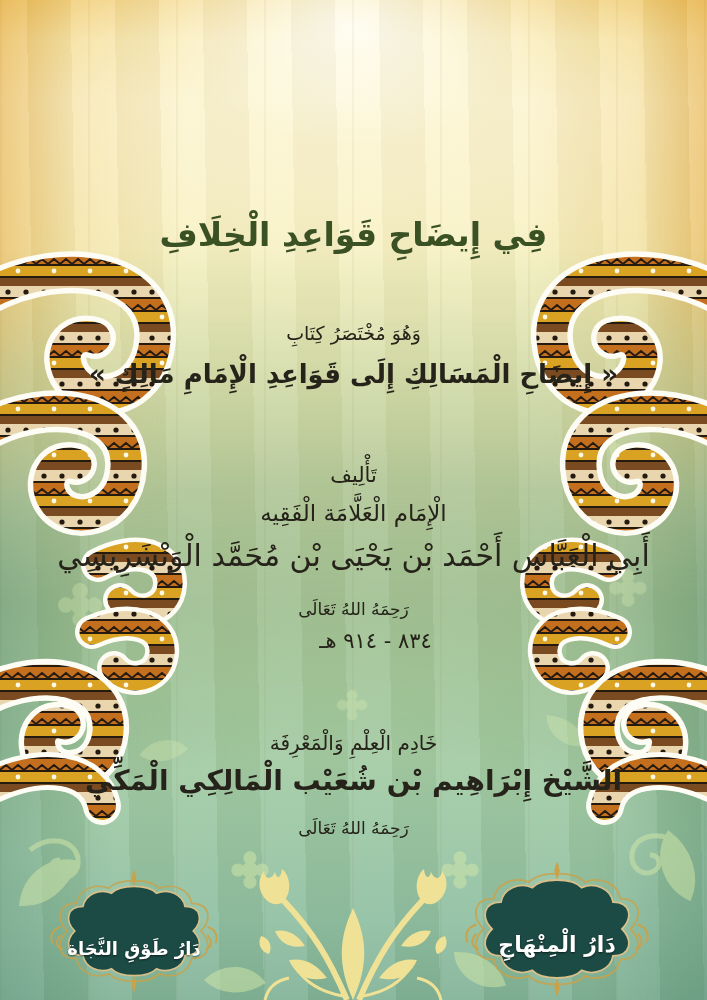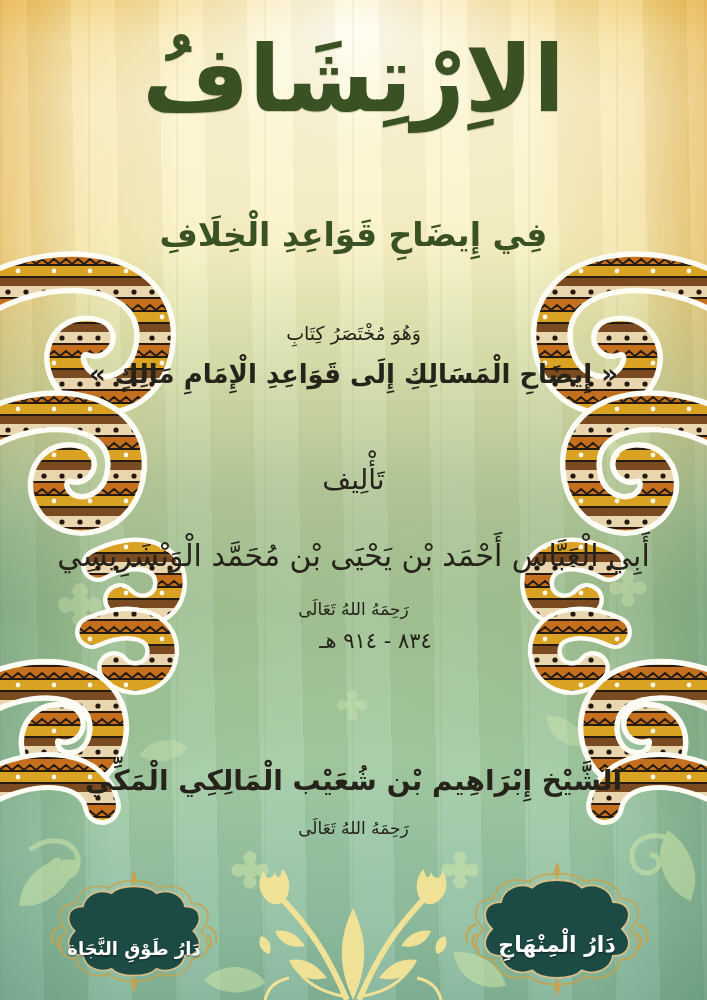--- a/index.html
+++ b/index.html
@@ -32,21 +32,21 @@
   }
   svg.deco{position:absolute;left:0;top:0;z-index:2;}
   .ow{fill:none;stroke:#fdfcf5;stroke-linecap:round;}
   .op{fill:none;stroke:url(#trib);stroke-linecap:round;}
   .txt{position:absolute;left:0;right:0;z-index:5;text-align:center;direction:rtl;color:#26231a;line-height:1.25;}
   .green{color:#3a5124;}
   .t-title   {top:22px;  font-size:92px;font-weight:bold;letter-spacing:-2px;text-shadow:0 1px 1px rgba(60,60,20,.25);}
   .t-sub     {top:214px; font-size:33px;font-weight:bold;}
   .t-note    {top:322px; font-size:19px;}
   .t-orig    {top:358px; font-size:26px;font-weight:bold;}
-  .t-talif   {top:462px; font-size:28px;}
+  .t-talif   {top:462px; font-size:21px;}
   .t-atitle  {top:499px; font-size:23px;}
   .t-aname   {top:537px; font-size:30px;font-weight:normal;}
   .t-bless1  {top:599px; font-size:17px;}
   .t-dates   {top:628px; font-size:21px;padding-left:44px;}
   .t-elabel  {top:701px; font-size:19px;}
   .t-etitle  {top:731px; font-size:20px;}
   .t-ename   {top:763px; font-size:28px;font-weight:bold;}
   .t-bless2  {top:818px; font-size:17px;}
   .pub{
     position:absolute;z-index:6;display:flex;align-items:flex-end;justify-content:center;
@@ -160,28 +160,29 @@
     <g transform="translate(353,858)">
       <path d="M0,142 C -15,108 -15,82 0,50 C 15,82 15,108 0,142 Z" fill="#efe195"></path>
       <use href="#bq"></use>
       <use href="#bq" transform="scale(-1,1)"></use>
     </g>
 
     <use href="#cart" transform="translate(134,931) scale(1.02)"></use>
     <use href="#cart" transform="translate(557,929) scale(1.12)"></use>
   </svg>
 
-  <div class="txt t-title green">الاِرْتِشَافُ</div>
   <div class="txt t-sub green">فِي إِيضَاحِ قَوَاعِدِ الْخِلَافِ</div>
   <div class="txt t-orig">« إِيضَاحِ الْمَسَالِكِ إِلَى قَوَاعِدِ الْإِمَامِ مَالِكٍ »</div>
   <div class="txt t-note">وَهُوَ مُخْتَصَرُ كِتَابِ</div>
   <div class="txt t-talif">تَأْلِيف</div>
+  <div class="txt t-atitle">الْإِمَام الْعَلَّامَة الْفَقِيه</div>
   <div class="txt t-aname">أَبِي الْعَبَّاس أَحْمَد بْن يَحْيَى بْن مُحَمَّد الْوَنْشَرِيسِي</div>
   <div class="txt t-bless1">رَحِمَهُ اللهُ تَعَالَى</div>
   <div class="txt t-dates">٨٣٤ - ٩١٤ هـ</div>
+  <div class="txt t-etitle">خَادِم الْعِلْمِ وَالْمَعْرِفَة</div>
   <div class="txt t-ename">الشَّيْخ إِبْرَاهِيم بْن شُعَيْب الْمَالِكِي الْمَكِّي</div>
   <div class="txt t-bless2">رَحِمَهُ اللهُ تَعَالَى</div>
 
   <div class="pub pub-left">
     <span>دَارُ طَوْقِ النَّجَاة</span>
   </div>
   <div class="pub pub-right">
     <span>دَارُ الْمِنْهَاجِ</span>
   </div>
 

